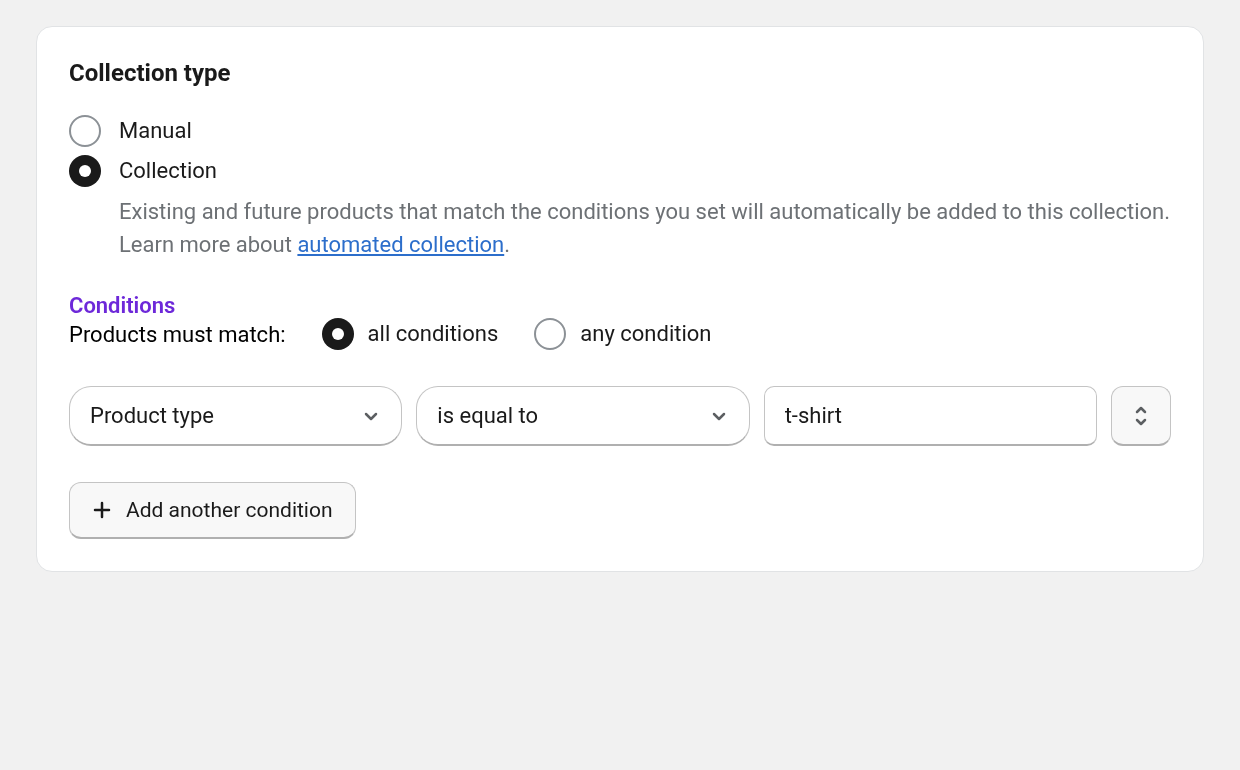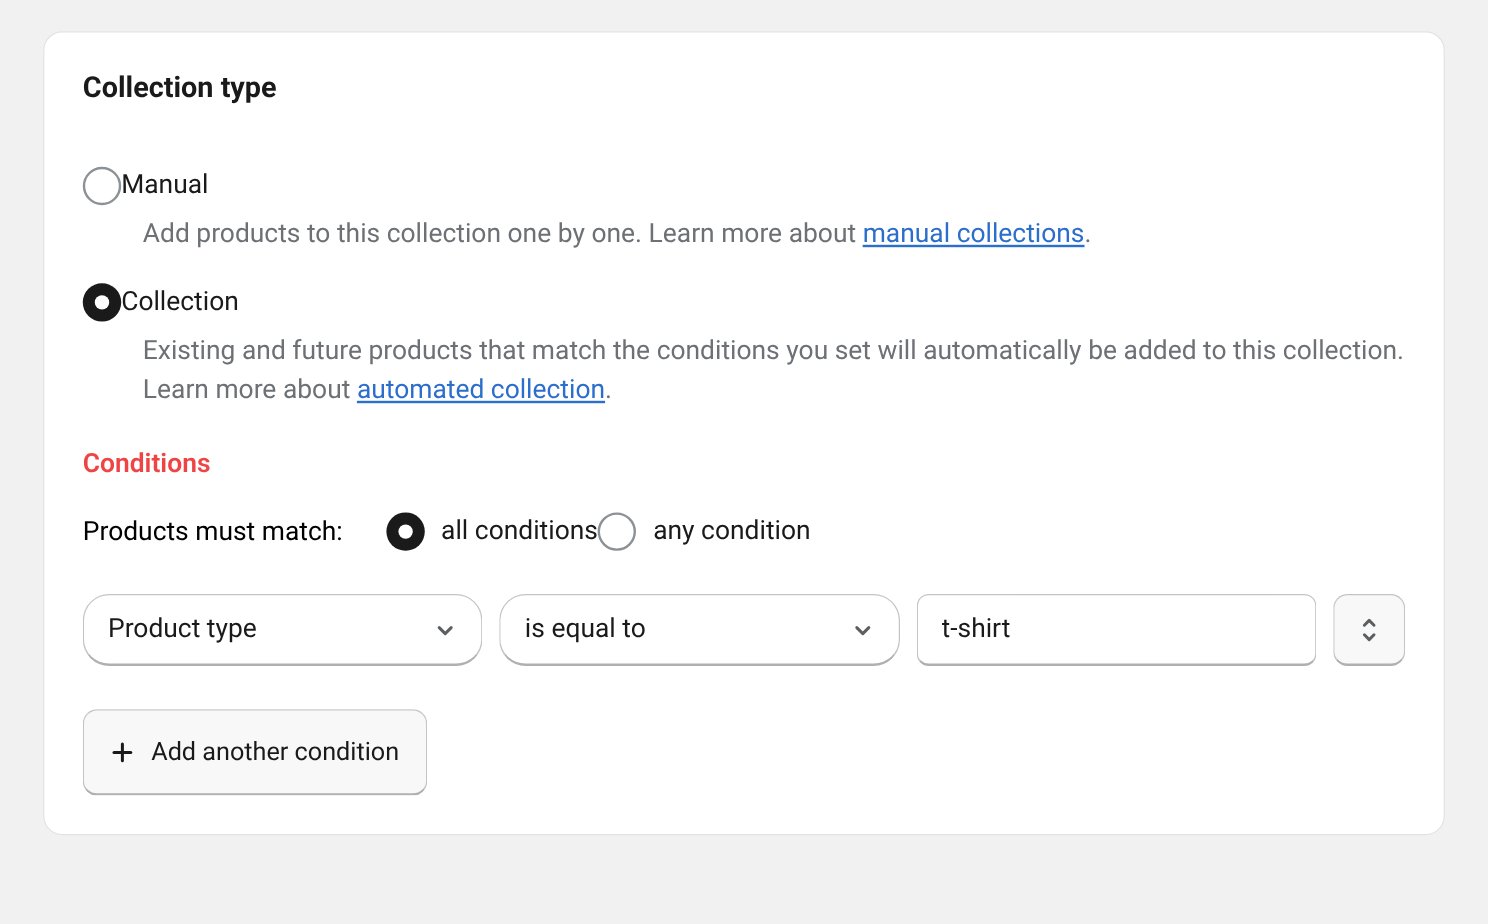--- a/index.html
+++ b/index.html
@@ -20,31 +20,31 @@
       background: #ffffff;
       border: 1px solid #e1e3e5;
       border-radius: 16px;
       padding: 32px;
     }
     
     .section-title {
       font-size: 24px;
       font-weight: 700;
       color: #1a1a1a;
-      margin-bottom: 52px;
+      margin-bottom: 28px;
     }
     
     .radio-group {
       margin-bottom: 32px;
     }
     
     .radio-row {
       display: flex;
       align-items: flex-start;
-      gap: 0;
+      gap: 18px;
       margin-bottom: 8px;
     }
     
     .radio-indent {
       padding-left: 50px;
       margin-bottom: 24px;
     }
     
     .radio-indent:last-of-type {
       margin-bottom: 0;
@@ -91,39 +91,39 @@
     
     .link {
       color: #2c6ecb;
       text-decoration: underline;
       cursor: pointer;
     }
     
     .subsection-title {
       font-size: 22px;
       font-weight: 600;
-      color: #ef4444;
-      margin-bottom: 28px;
+      color: #6d28d9;
     }
     
     .match-row {
       display: flex;
       align-items: center;
       gap: 36px;
       margin-bottom: 36px;
     }
     
     .match-label {
       font-size: 22px;
       color: #000000;
     }
     
     .match-options {
       display: flex;
       align-items: flex-end;
+      gap: 36px;
     }
     
     .match-option {
       display: flex;
       align-items: center;
       gap: 14px;
     }
     
     .match-option .radio-label {
       font-size: 22px;
@@ -178,21 +178,21 @@
       border-radius: 12px;
       display: flex;
       align-items: center;
       justify-content: center;
       background: #f8f8f8;
       cursor: pointer;
       flex-shrink: 0;
     }
     
     .add-btn {
-      height: 72px;
+      height: 57px;
       border: 1px solid #c4c4c4;
       border-bottom: 2px solid #b0b0b0;
       border-radius: 12px;
       padding: 0 22px;
       display: inline-flex;
       align-items: center;
       gap: 14px;
       font-size: 21px;
       color: #1a1a1a;
       background: #f8f8f8;
@@ -209,25 +209,20 @@
 
 <div class="card">
   
   <h2 class="section-title">Collection type</h2>
   
   <div class="radio-group">
 
     <div class="radio-row">
       <div class="radio"></div>
       <span class="radio-label">Manual</span>
-    </div>
-    <div class="radio-indent">
-      <span class="description">
-        <span>Add products to this collection one by one. Learn more about </span><a class="link">manual collections</a><span>.</span>
-      </span>
     </div>
 
     <div class="radio-row">
       <div class="radio checked"></div>
       <span class="radio-label">Collection</span>
     </div>
     <div class="radio-indent">
       <span class="description">
         <span>Existing and future products that match the conditions you set will automatically be added to this collection. Learn more about </span><a class="link">automated collection</a><span>.</span>
       </span>

